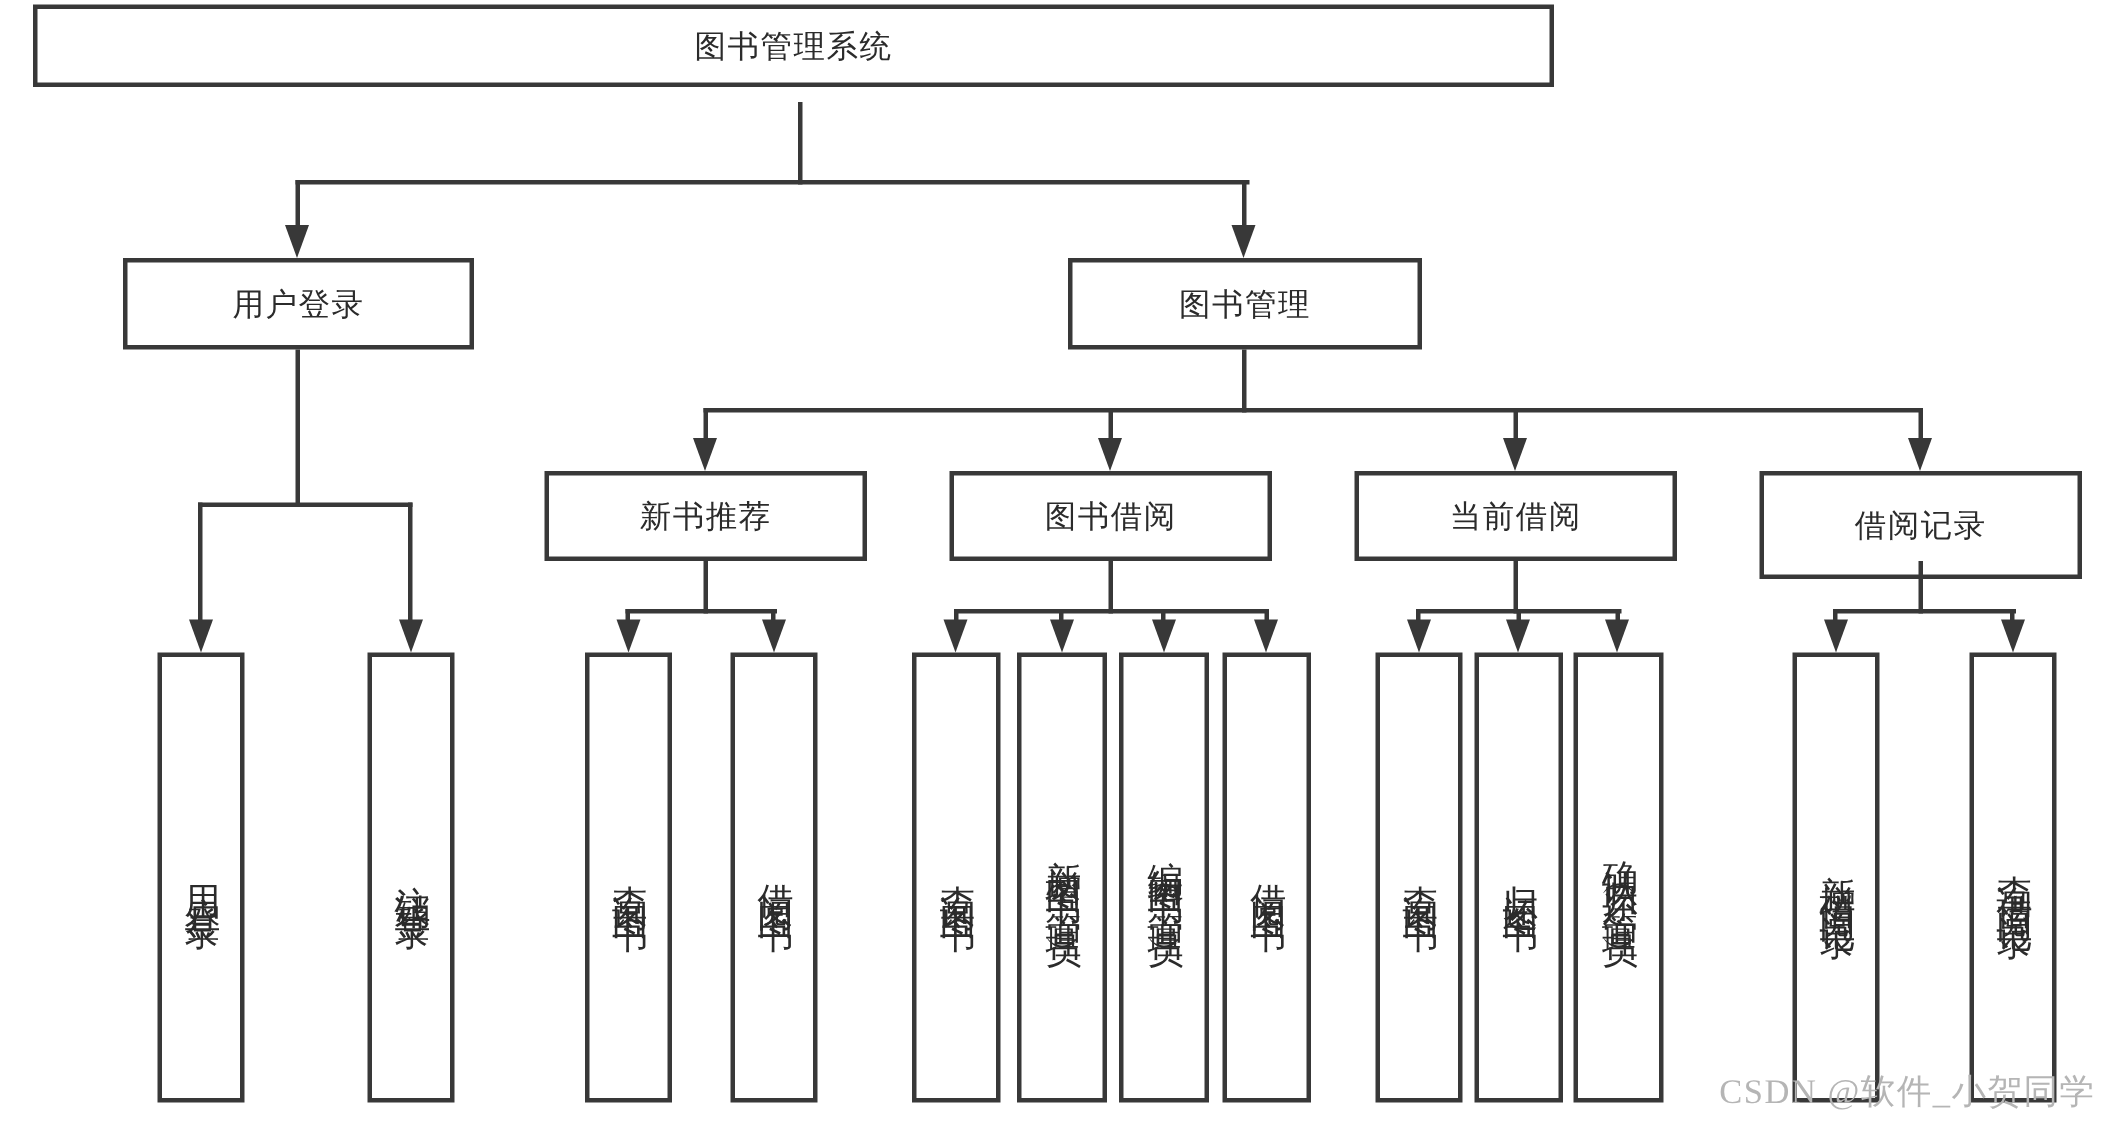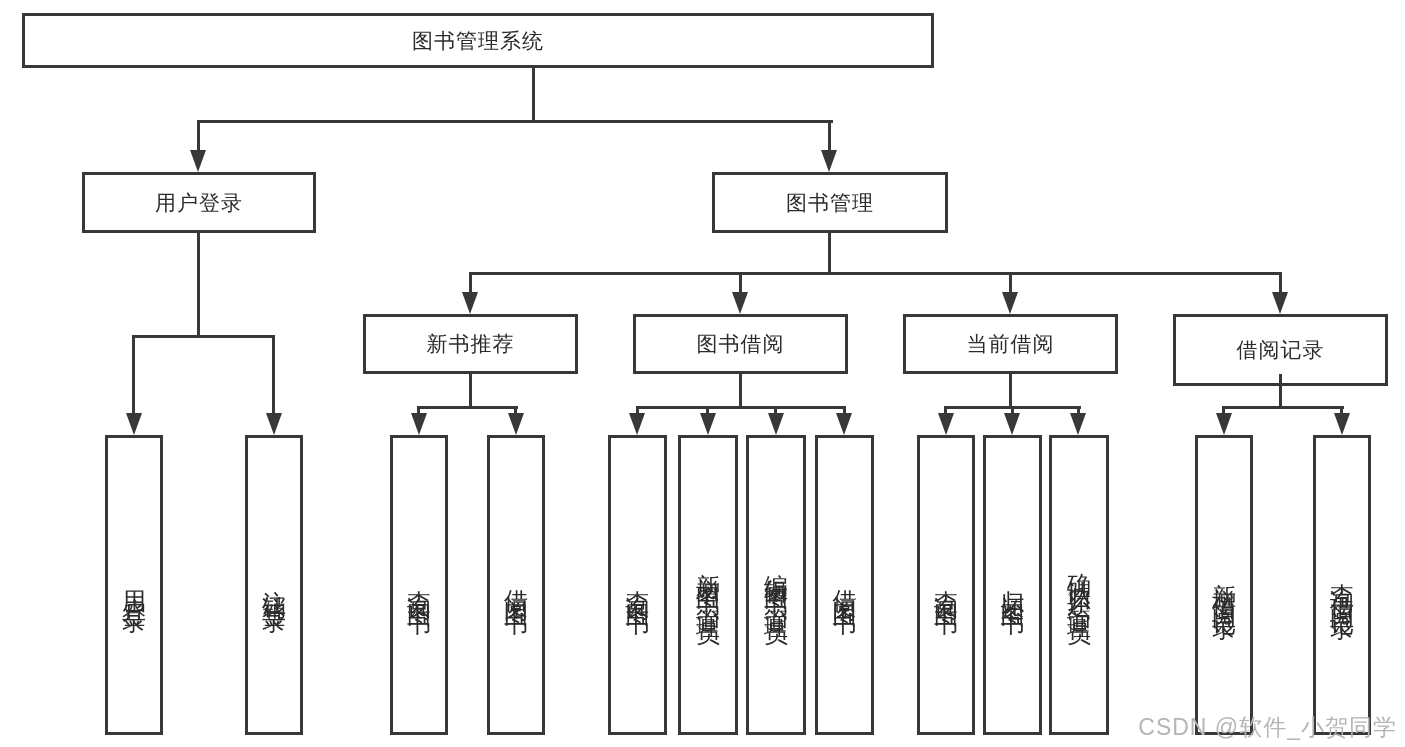--- a/index.html
+++ b/index.html
@@ -26,29 +26,29 @@
   .vl{position:absolute;width:3px;background:var(--line);}
   .hl{position:absolute;height:3px;background:var(--line);}
   .ah{
     position:absolute;width:0;height:0;
     border-left:8px solid transparent;border-right:8px solid transparent;
     border-top:22px solid var(--line);
   }
   #watermark{
     position:absolute;right:8px;bottom:4px;z-index:5;
     color:var(--watermark);font-size:23px;letter-spacing:1px;
-    pointer-events:none;white-space:nowrap;
+    pointer-events:none;white-space:nowrap;font-family:Liberation Serif, serif;
   }
 </style>
 </head>
 <body>
 
 <div id="canvas">
 
-  <div class="node h" style="left:22px;top:13px;width:912px;height:55px">
+  <div class="node h" style="left:22px;top:3px;width:1014px;height:55px">
     <span>图书管理系统</span>
   </div>
 
   <div class="node h" style="left:82px;top:172px;width:234px;height:61px">
     <span>用户登录</span>
   </div>
 
   <div class="node h" style="left:363px;top:314px;width:215px;height:60px">
     <span>新书推荐</span>
   </div>

